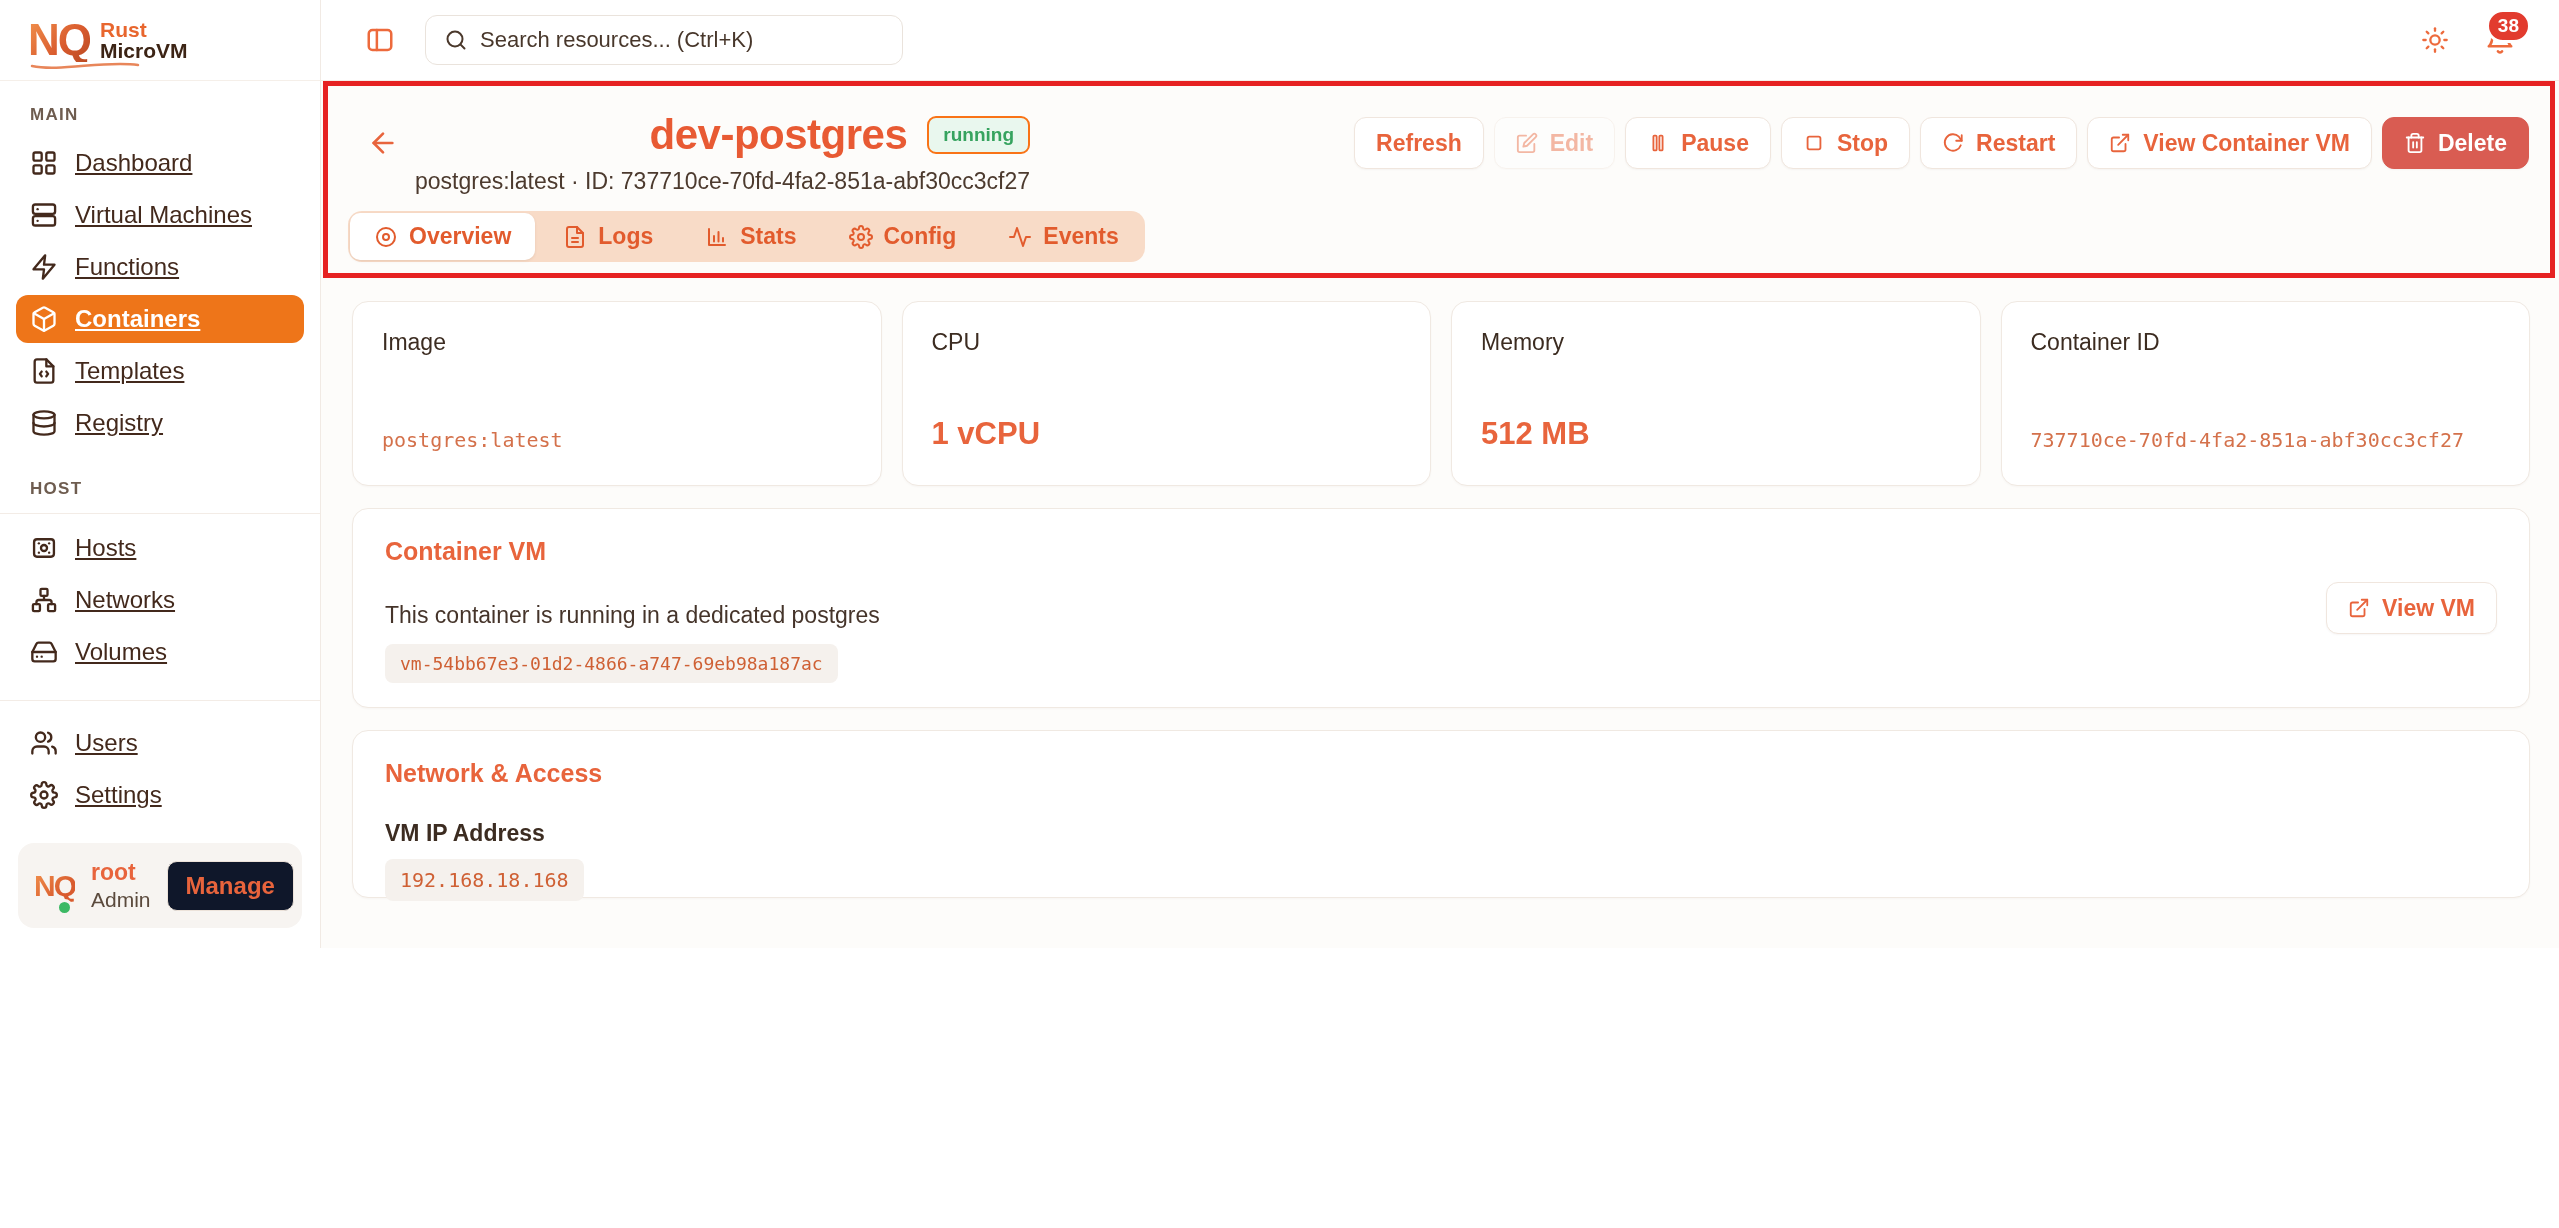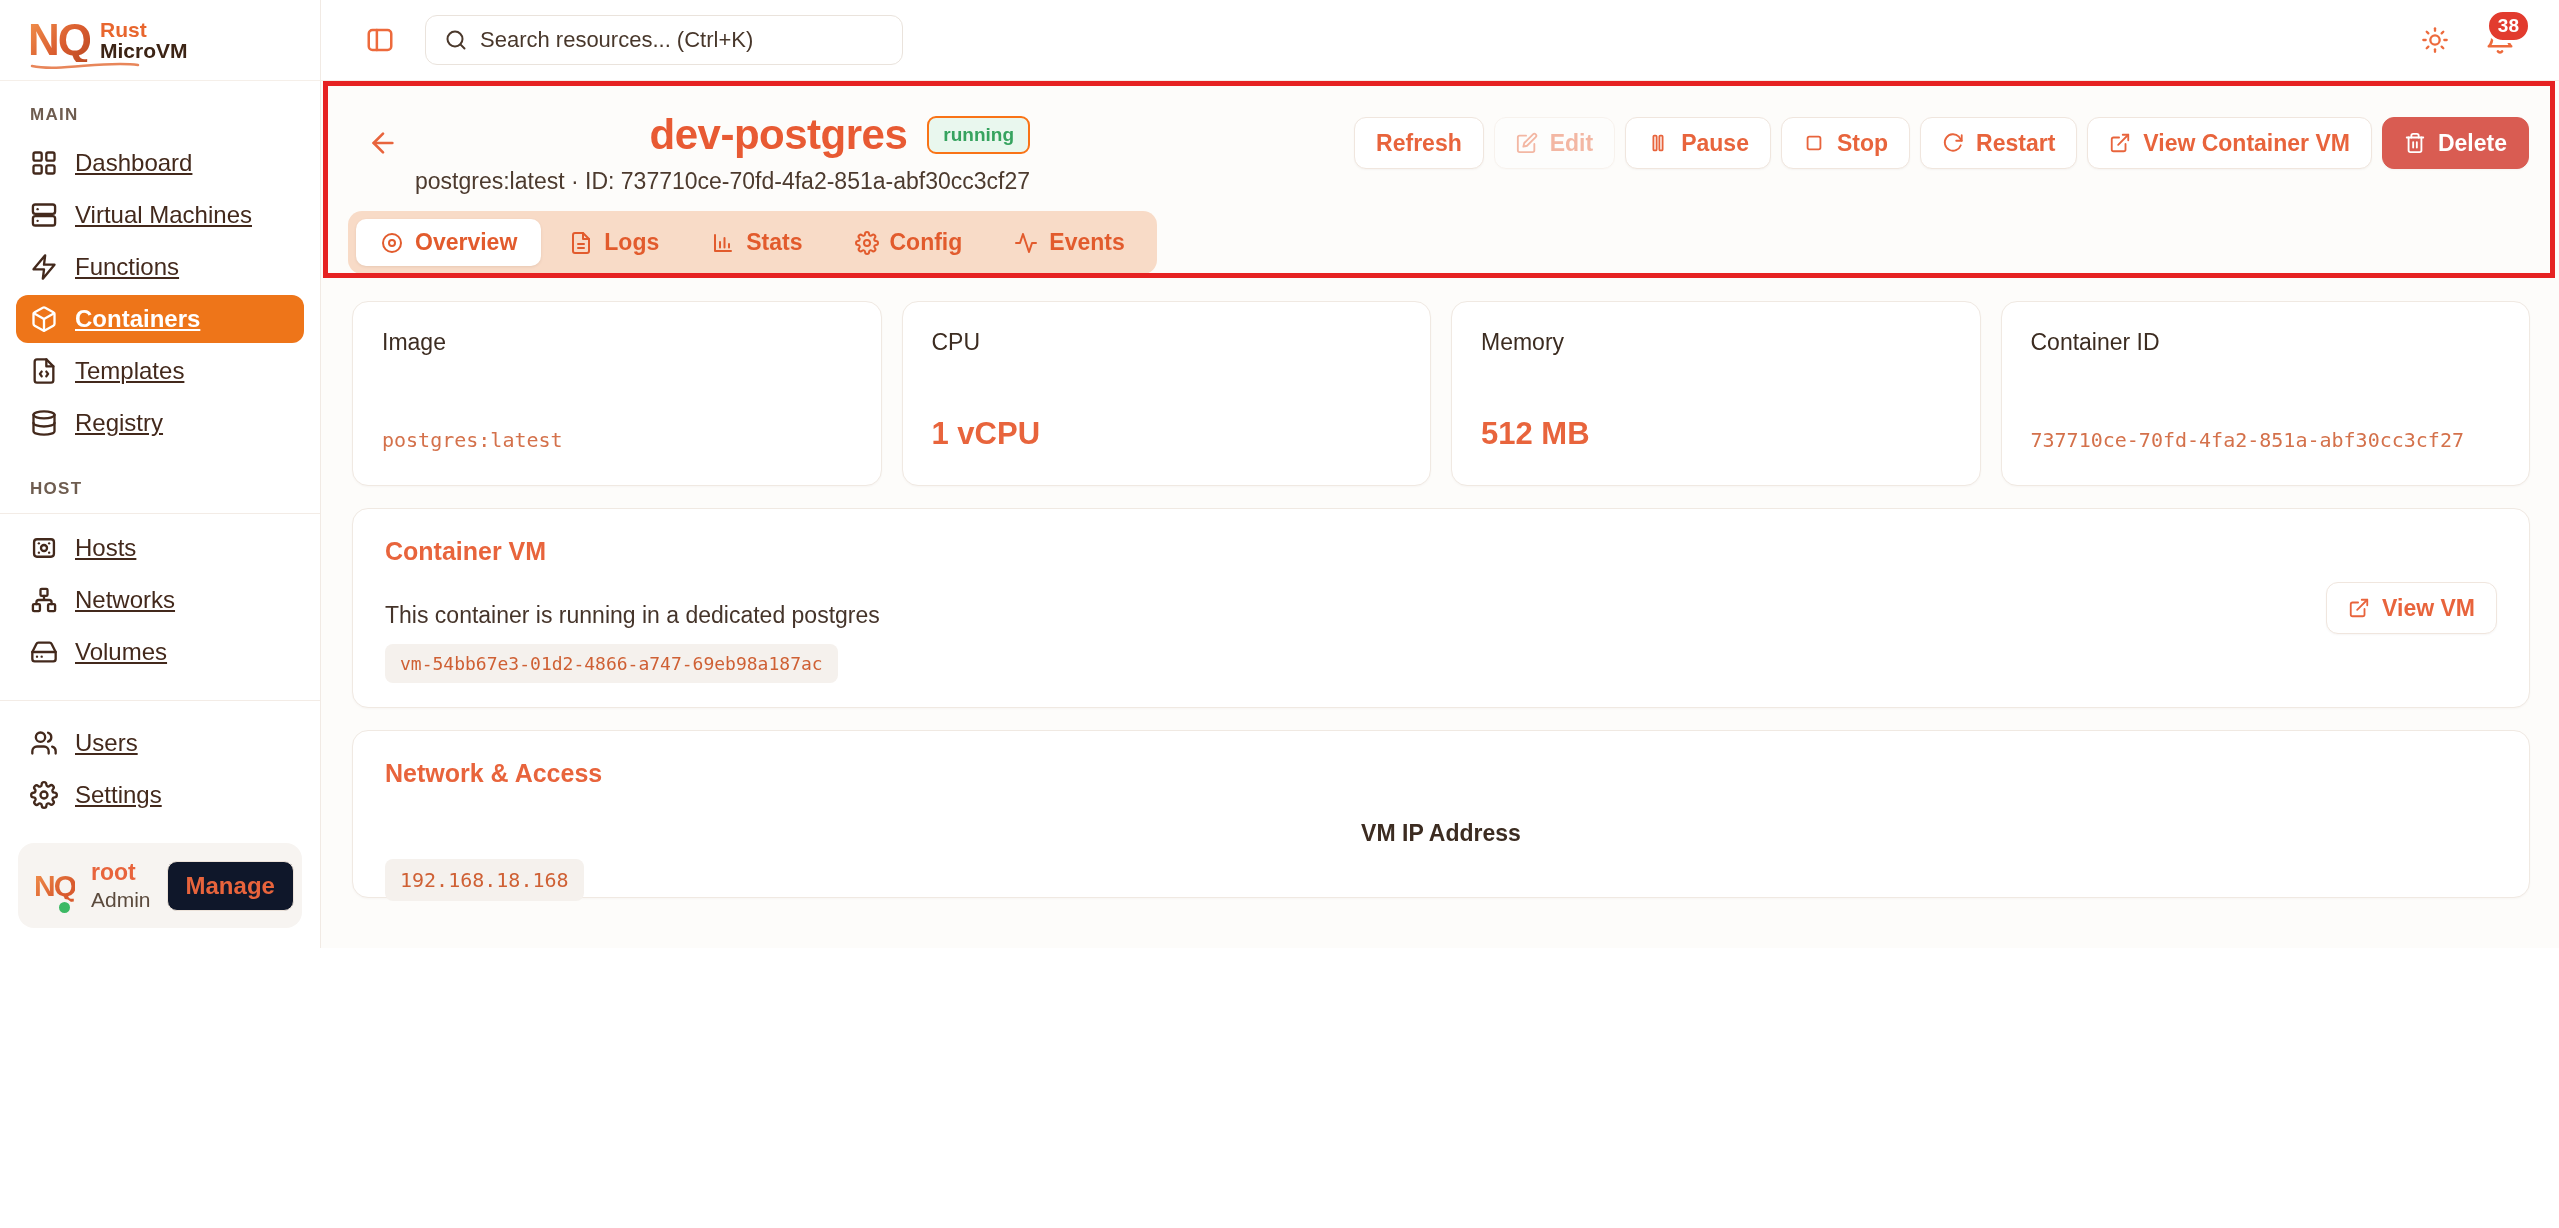--- a/index.html
+++ b/index.html
@@ -81,21 +81,21 @@
 
   .actions { margin-left:auto; display:flex; gap:10px; margin-top:6px; }
   .btn { height:52px; display:inline-flex; align-items:center; gap:12px; padding:0 21px;
     background:#fff; border:1px solid #f0e6de; border-radius:12px; color:#e8643c;
     font-size:23px; font-weight:600; cursor:pointer; font-family:"Liberation Sans",sans-serif;
     box-shadow:0 1px 2px rgba(60,30,10,.04); white-space:nowrap; }
   .btn.disabled { opacity:.45; cursor:default; }
   .btn.danger { background:#d95c52; border-color:#d95c52; color:#fff; }
 
   .tabs-row { padding-left:27px; margin-top:16px; }
-  .tabs { display:inline-flex; background:#f8dbc7; border-radius:14px; padding:8px; gap:4px; }
+  .tabs { display:inline-flex; background:#f8dbc7; border-radius:14px; padding:2px; gap:4px; }
   .tab { display:inline-flex; align-items:center; gap:11px; padding:10px 24px; border-radius:10px;
     color:#e25b2d; font-size:23px; font-weight:600; cursor:pointer; }
   .tab.active { background:#fff; box-shadow:0 1px 3px rgba(90,40,10,.10); }
   .tico { width:24px; height:24px; }
 
   .content { padding:21px 29px 0 31px; }
   .stats-grid { display:grid; grid-template-columns:repeat(4,1fr); gap:20px; }
   .stat-card { background:#fff; border:1px solid #f0e9e2; border-radius:16px; height:185px;
     padding:27px 29px; display:flex; flex-direction:column; justify-content:space-between;
     box-shadow:0 1px 2px rgba(60,30,10,.03); }
@@ -109,21 +109,21 @@
   .card-title { color:#e8643c; font-size:25px; font-weight:700; }
   .vm-card { height:200px; display:flex; align-items:center; }
   .vm-left { align-self:stretch; display:flex; flex-direction:column; }
   .vm-desc { font-size:23px; color:#45342a; margin-top:36px; }
   .chip { display:inline-block; background:#f5f1ed; border-radius:8px; padding:9px 15px;
     font-family:"DejaVu Sans Mono",monospace; font-size:18px; color:#cf6034; margin-top:15px;
     width:max-content; }
   .vm-right { margin-left:auto; }
 
   .net-card { height:168px; }
-  .net-label { font-size:23px; font-weight:600; color:#3c2c21; margin-top:32px;text-align:center; }
+  .net-label { font-size:23px; font-weight:600; color:#3c2c21; margin-top:32px; }
   .chip.ip { font-size:20px; margin-top:12px; }
 
   svg.st { stroke:currentColor; fill:none; stroke-width:2; stroke-linecap:round;
     stroke-linejoin:round; }
 </style>
 </head>
 <body>
 
 <div class="app">
 

